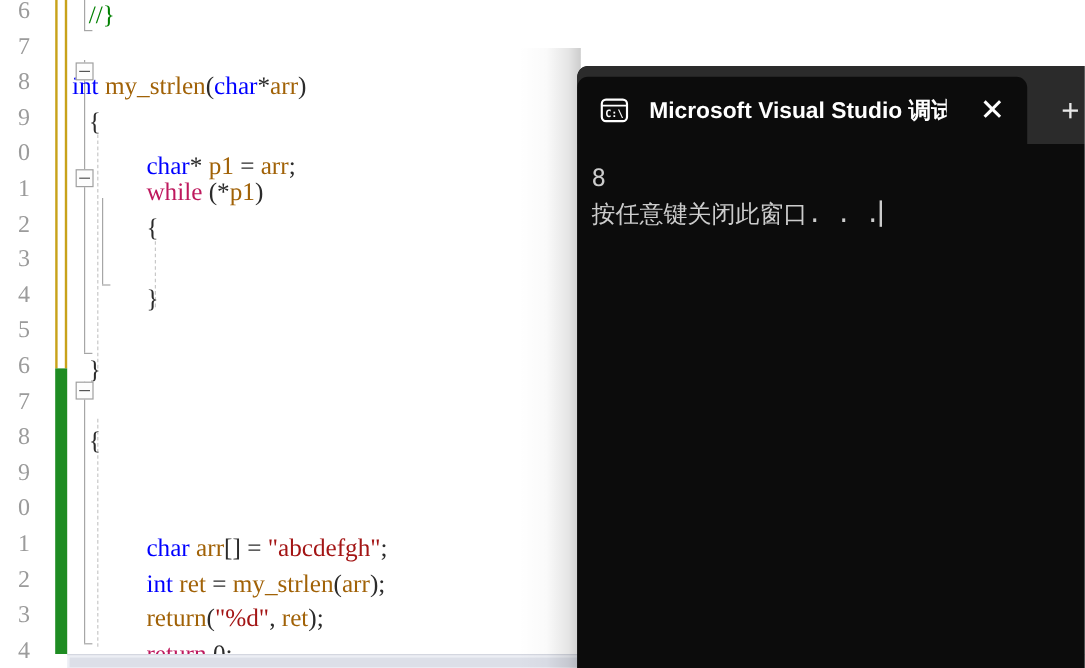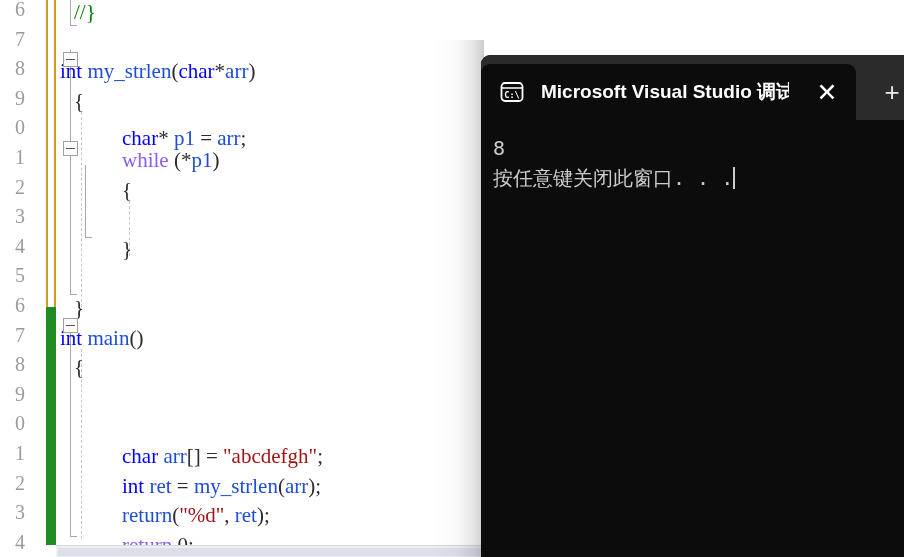--- a/index.html
+++ b/index.html
@@ -72,22 +72,22 @@
     position: absolute;
     left: 0;
     height: 29.6px;
     white-space: pre;
     font-family: "Liberation Serif", serif;
     font-size: 21px;
     line-height: 29.6px;
     color: #2b2b2b;
   }
   .k     { color: #0000ff; }   
-  .kctl  { color: #8b5cf6; }   
-  .id    { color: #1d4ed8; }   
+  .kctl  { color: #be185d; }   
+  .id    { color: #a16207; }   
   .str   { color: #a31515; }   
   .cmt   { color: #008000; }   
   .num   { color: #2b2b2b; }
   .pun   { color: #2b2b2b; }
 
   
   .collapse {
     position: absolute;
     width: 15px; height: 15px;
     border: 1px solid #a0a0a0;
@@ -281,21 +281,20 @@
       <div class="outline" style="left:25px; top:165px; height:72px;"></div>
       <div class="outline-foot" style="left:25px; top:237px; width:7px;"></div>
     <div class="codeline" style="top: -2px; padding-left: 14px;"><span class="cmt">//}</span></div>
         <div class="codeline" style="top: 57.2px; padding-left: 0px;"><span class="k">int </span><span class="id">my_strlen</span><span class="pun">(</span><span class="k">char</span><span class="pun">*</span><span class="id">arr</span><span class="pun">)</span></div>
         <div class="codeline" style="top: 86.8px; padding-left: 14px;"><span class="pun">{</span></div>
         <div class="codeline" style="top: 124px; padding-left: 62px;"><span class="k">char</span><span class="pun">* </span><span class="id">p1</span><span class="pun"> = </span><span class="id">arr</span><span class="pun">;</span></div>
         <div class="codeline" style="top: 146px; padding-left: 62px;"><span class="kctl">while</span><span class="pun"> (*</span><span class="id">p1</span><span class="pun">)</span></div>
         <div class="codeline" style="top: 175.6px; padding-left: 62px;"><span class="pun">{</span></div>
         <div class="codeline" style="top: 234.8px; padding-left: 62px;"><span class="pun">}</span></div>
         <div class="codeline" style="top: 294px; padding-left: 14px;"><span class="pun">}</span></div>
-        <div class="codeline" style="top: 323.6px; padding-left: 0px;"><span class="k">int </span><span class="id">main</span><span class="pun">()</span></div>
         <div class="codeline" style="top: 353.2px; padding-left: 14px;"><span class="pun">{</span></div>
         <div class="codeline" style="top: 382.8px; padding-left: 0px;"></div>
         <div class="codeline" style="top: 412.4px; padding-left: 0px;"></div>
         <div class="codeline" style="top: 442px; padding-left: 62px;"><span class="k">char </span><span class="id">arr</span><span class="pun">[] = </span><span class="str">"abcdefgh"</span><span class="pun">;</span></div>
         <div class="codeline" style="top: 471.6px; padding-left: 62px;"><span class="k">int </span><span class="id">ret</span><span class="pun"> = </span><span class="id">my_strlen</span><span class="pun">(</span><span class="id">arr</span><span class="pun">);</span></div>
         <div class="codeline" style="top: 501.2px; padding-left: 62px;"><span class="id">return</span><span class="pun">(</span><span class="str">"%d"</span><span class="pun">, </span><span class="id">ret</span><span class="pun">);</span></div>
         <div class="codeline" style="top: 530.8px; padding-left: 62px;"><span class="kctl">return</span><span class="pun"> </span><span class="num">0</span><span class="pun">;</span></div>
       </div>
 
     <div class="collapse" style="left:63px; top:52px;"></div>

